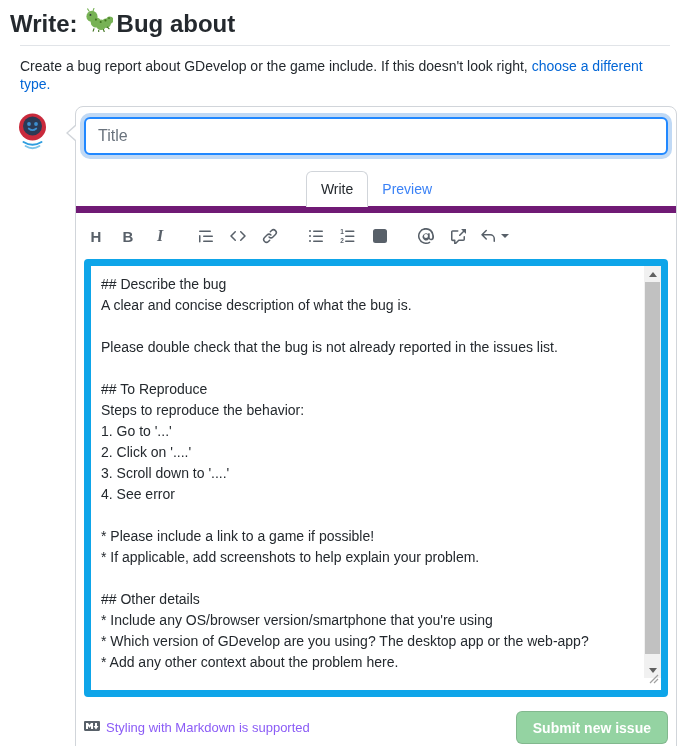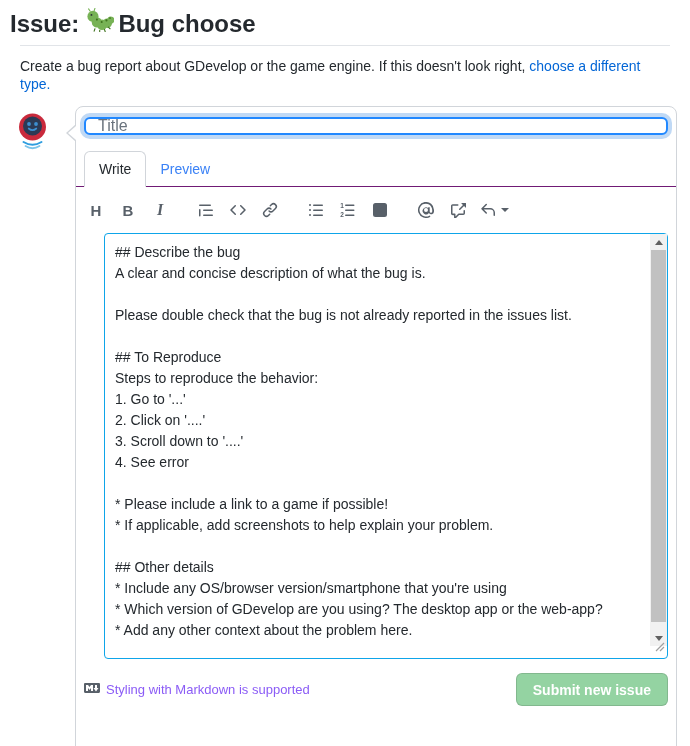--- a/index.html
+++ b/index.html
@@ -25,29 +25,29 @@
     border-top:9px solid transparent; border-bottom:9px solid transparent; border-right:10px solid #d1d5da; }
   .bubble-caret-inner { position:absolute; left:68px; top:20px; width:0; height:0;
     border-top:7px solid transparent; border-bottom:7px solid transparent; border-right:8px solid #ffffff; z-index:3; }
 
   .card {
     margin:0 13px 0 75px; height:654px;
     border:1px solid #d1d5da; border-radius:8px;
     background:#fff; padding:8px; position:relative; z-index:1;
   }
   .title-input {
-    width:100%; height:18px; margin-top:2px;
+    width:100%; height:38px; margin-top:2px;
     border:2px solid #2188ff; border-radius:6px;
     box-shadow:0 0 0 4px rgba(3,102,214,0.25);
     font-size:16px; padding:0 12px; outline:none; color:#24292e;
     font-family:"Liberation Sans", sans-serif;
   }
   .title-input::placeholder { color:#6a737d; opacity:1; }
 
-  .tab-nav { display:flex; margin:16px -8px 0 -8px; padding:0 8px; border-bottom:1px solid #701a75; }
+  .tab-nav { display:flex; margin:16px -8px 0 -8px; padding:0 8px; border-bottom:7px solid #701a75;justify-content:center; }
   .tab { font-size:14px; padding:9px 14px; color:#3b82f6; cursor:pointer; background:transparent; border:0; font-family:inherit; }
   .tab.active {
     color:#24292e; background:#fff;
     border:1px solid #d1d5da; border-bottom:1px solid #fff;
     border-radius:6px 6px 0 0; margin-bottom:-1px; cursor:default;
   }
 
   .toolbar { display:flex; align-items:center; height:46px; padding-left:2px; }
   .tgroup { display:flex; align-items:center; margin-right:26px; }
   .tbtn {
@@ -55,21 +55,21 @@
     background:none; border:0; cursor:pointer; color:#586069;
     display:flex; align-items:center; justify-content:center;
   }
   .tbtn:last-child { margin-right:0; }
   .tbtn svg { display:block; fill:#586069; }
   .tb-letter { font-size:15px; font-weight:600; color:#586069; line-height:1; }
   .tb-letter.bold { font-weight:800; }
   .tb-letter.italic { font-style:italic; font-family:"Liberation Serif", serif; font-size:16px; }
   .reply-caret { width:0; height:0; border-left:4px solid transparent; border-right:4px solid transparent; border-top:4px solid #586069; margin-left:5px; }
 
-  .editor { border:1px solid #0ea5e9; border-radius:4px; background:#fff;margin-left:20px; }
+  .editor { border:7px solid #0ea5e9; border-radius:4px; background:#fff; }
   .textbox { position:relative; height:424px; }
   .textcontent {
     position:absolute; left:0; top:0; right:17px; bottom:0;
     padding:8px 6px 8px 10px; overflow:hidden;
     font-size:14px; line-height:21px; color:#24292e;
     white-space:pre-wrap; font-family:"Liberation Sans", sans-serif;
     outline:none; cursor:text;
   }
   
   .vscroll { position:absolute; top:0; right:0; width:17px; height:412px; background:#f1f1f1; }
@@ -94,39 +94,39 @@
     background:#94d3a2; color:#ffffff; font-size:14px; font-weight:600;
     border:1px solid rgba(27,31,35,0.15); border-radius:6px;
     padding:8px 16px; height:33px; cursor:not-allowed; font-family:inherit;
   }
 </style>
 </head>
 <body>
 
 <div class="page-head">
   <h1 class="issue-title">
-      <span>Issue:</span>
+      <span>Write:</span>
       <span class="bug-emoji"><svg width="27" height="24" viewBox="0 0 34 30">
       <circle cx="12.5" cy="18" r="6.5" fill="#77b255"></circle>
       <circle cx="19" cy="21" r="6.5" fill="#77b255"></circle>
       <circle cx="25.5" cy="19" r="6" fill="#77b255"></circle>
       <circle cx="30" cy="15" r="4.5" fill="#77b255"></circle>
       <circle cx="7.5" cy="10.5" r="7" fill="#77b255"></circle>
       <circle cx="12.5" cy="14.5" r="1.3" fill="#3e721d"></circle>
       <circle cx="18.5" cy="17.5" r="1.3" fill="#3e721d"></circle>
       <circle cx="24.5" cy="15.5" r="1.3" fill="#3e721d"></circle>
       <circle cx="29" cy="12.5" r="1.1" fill="#3e721d"></circle>
       <circle cx="5.6" cy="8.6" r="1.2" fill="#292f33"></circle>
       <path d="M10 26 l-1 3 M16 28 l0 2 M22 27 l1 3 M27 24 l2 2" stroke="#3e721d" stroke-width="1.4" fill="none" stroke-linecap="round"></path>
       <path d="M4 4 l-2 -3 M9 3.4 l1 -3" stroke="#77b255" stroke-width="1.4" fill="none" stroke-linecap="round"></path>
     </svg></span>
-      <span>Bug choose</span>
+      <span>Bug about</span>
     </h1>
   <hr class="head-divider">
-  <p class="intro"><span>Create a bug report about GDevelop or the game engine. If this doesn't look right, </span><a href="#">choose a different type.</a></p>
+  <p class="intro"><span>Create a bug report about GDevelop or the game include. If this doesn't look right, </span><a href="#">choose a different type.</a></p>
 </div>
 
 <div class="compose">
 
   <div class="avatar">
     <svg width="34" height="44" viewBox="0 0 34 44">
       <circle cx="16.5" cy="15" r="13.5" fill="#c92a3c"></circle>
       <circle cx="16.5" cy="14" r="9.5" fill="#2b3a55"></circle>
       <circle cx="13" cy="12" r="1.9" fill="#3d8fd1"></circle>
       <circle cx="20" cy="12" r="1.9" fill="#3d8fd1"></circle>

